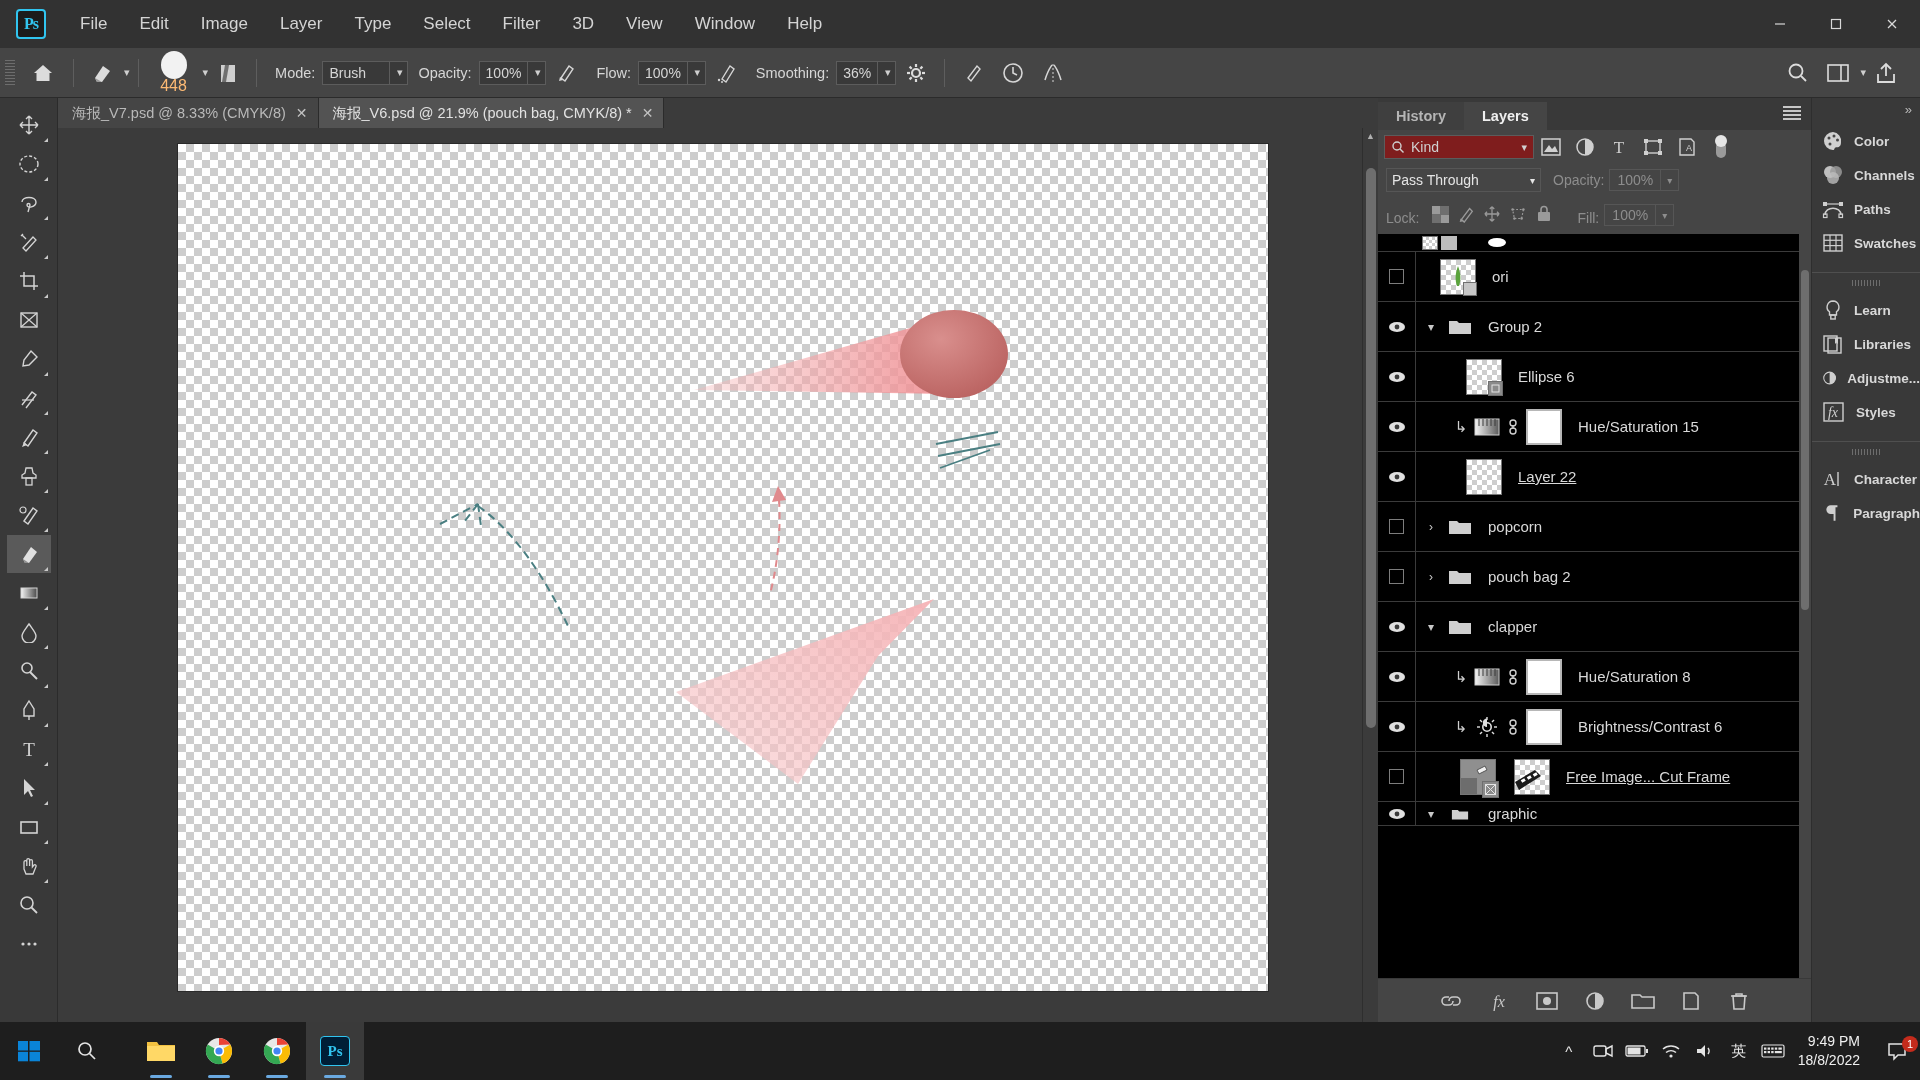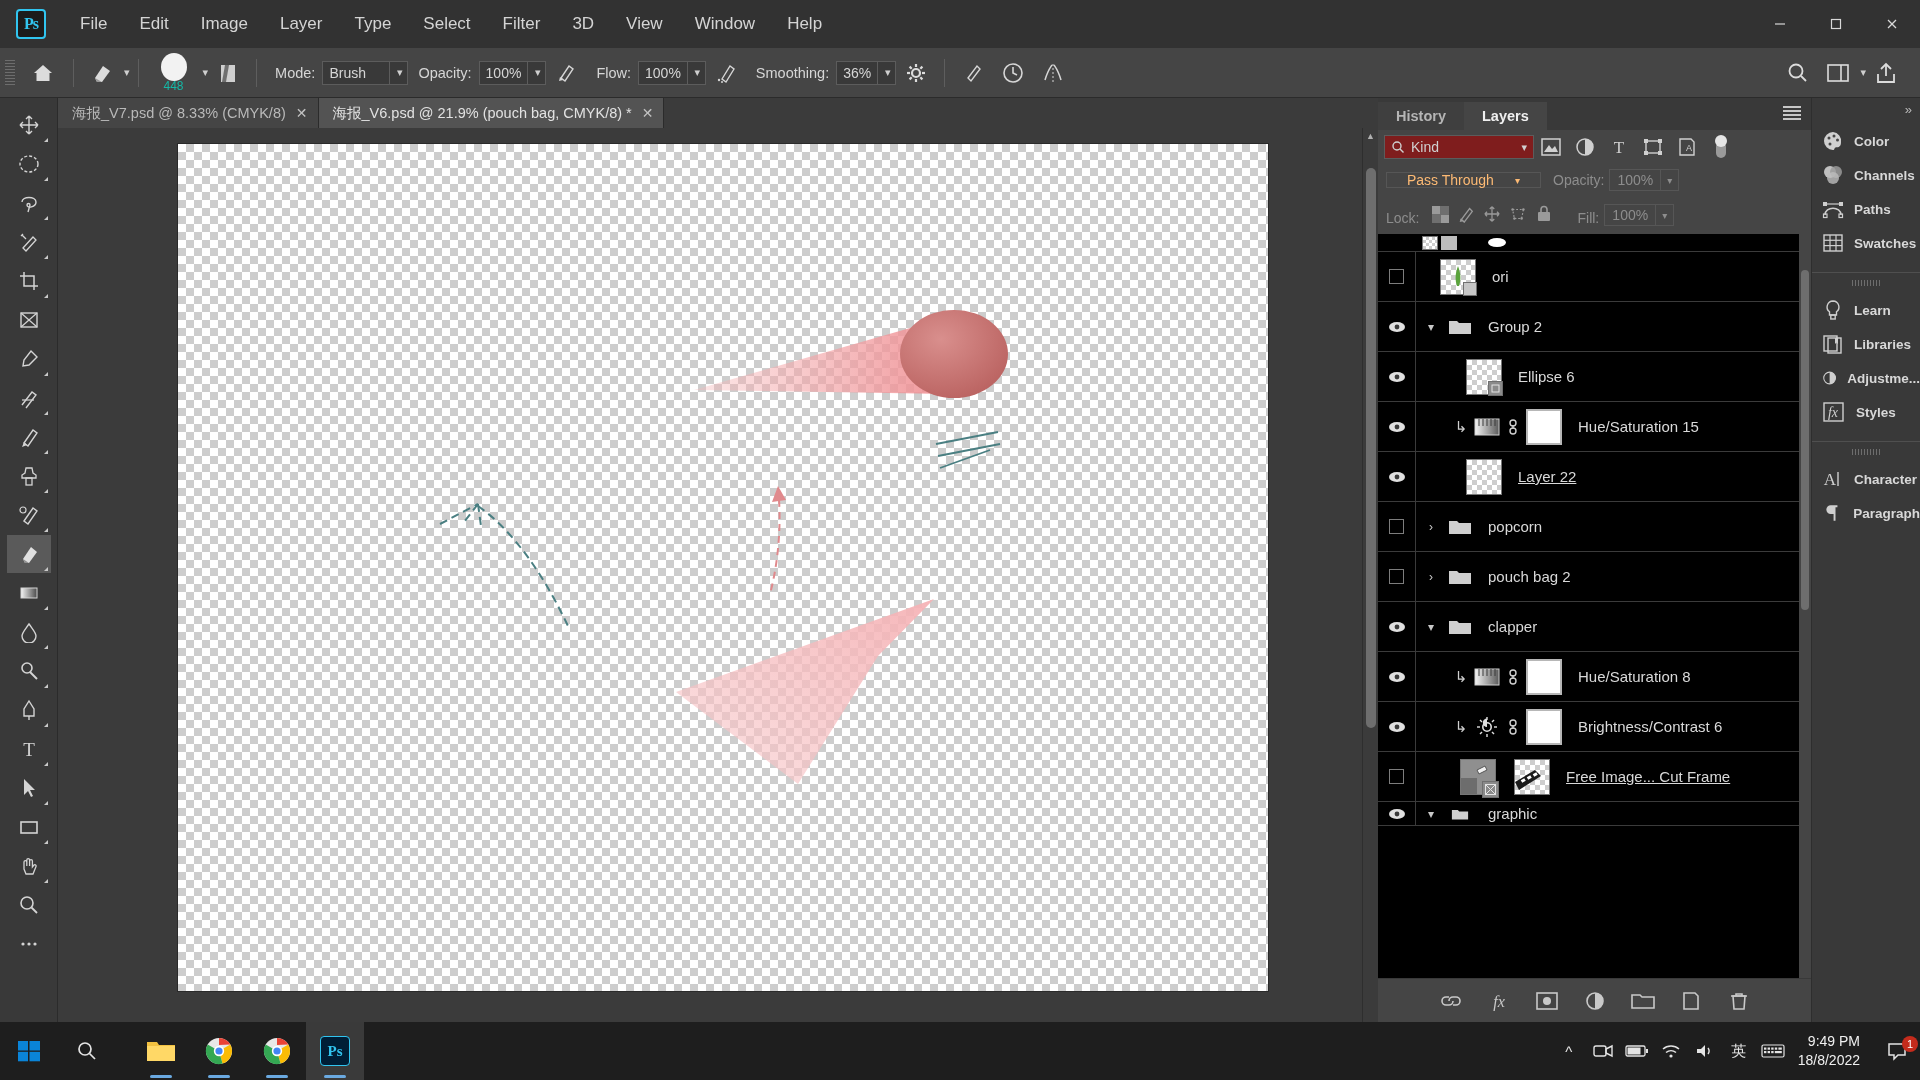--- a/index.html
+++ b/index.html
@@ -47,21 +47,21 @@
   }
   .home-btn {
     width: 44px; height: 44px; display:flex; align-items:center; justify-content:center;
   }
   .opt-sep { width: 1px; height: 28px; background: #5e5e5e; margin: 0 8px; }
   .opt-tool-ico { width: 40px; height: 40px; display:flex; align-items:center; justify-content:center; }
   .caret { color: #cfcfcf; font-size: 11px; margin-left: 2px; }
   .brush-preview { position: relative; width: 54px; height: 46px; display:flex; flex-direction:column;
     align-items:center; justify-content:center; }
   .brush-dot { width: 26px; height: 28px; border-radius: 50%; background: #f2f2f2; }
-  .brush-size { color: #14b8a6; font-size: 12px; margin-top: -2px; }
+  .brush-size { color: #fdba74; font-size: 16px; margin-top: -2px; }
   .opt-label { color: #d6d6d6; font-size: 14.5px; margin: 0 7px 0 10px; white-space: nowrap; }
   .opt-field {
     background: #393939; border: 1px solid #5c5c5c; color: #d6d6d6;
     height: 24px; display: flex; align-items: center; padding: 0 6px; font-size: 14px;
   }
   .opt-field.wide { min-width: 68px; }
   .opt-dd {
     background: #393939; border: 1px solid #5c5c5c; height: 24px; width: 18px;
     display:flex; align-items:center; justify-content:center; border-left: none;
   }
@@ -181,23 +181,23 @@
 
   .filter-row { height: 34px; display: flex; align-items: center; padding: 0 6px; gap: 0px; }
   .kind-select {
     width: 150px; height: 24px; background: #7f1d1d; border: 1px solid #5c5c5c;
     display: flex; align-items: center; padding: 0 6px; color: #d0d0d0; font-size: 14px;
   }
   .filter-ico { width: 34px; height: 28px; display:flex; align-items:center; justify-content:center; }
 
   .blend-row { height: 32px; display: flex; align-items: center; padding: 0 8px; }
   .blend-select {
-    flex: 0 0 155px; height: 16px; background: #454545; border: 1px solid #565656;
+    flex: 0 0 155px; height: 24px; background: #454545; border: 1px solid #565656;
     display: flex; align-items: center; justify-content: space-between;
-    padding: 0 20px; color: #fdba74; font-size: 14px;
+    padding: 0 5px; color: #e5e5e5; font-size: 14px;
   }
   .opacity-label { color: #8d8d8d; font-size: 14px; margin-left: 12px; margin-right: 5px; }
   .num-field {
     width: 52px; height: 22px; background: #454545; border: 1px solid #565656;
     color: #8d8d8d; font-size: 14px; display:flex; align-items:center; justify-content:center;
   }
   .num-dd { width: 18px; height: 22px; border: 1px solid #565656; border-left: none;
     display:flex; align-items:center; justify-content:center; color:#8d8d8d; font-size: 10px;}
 
   .lock-row { height: 30px; display: flex; align-items: flex-end; padding: 0 8px; }

